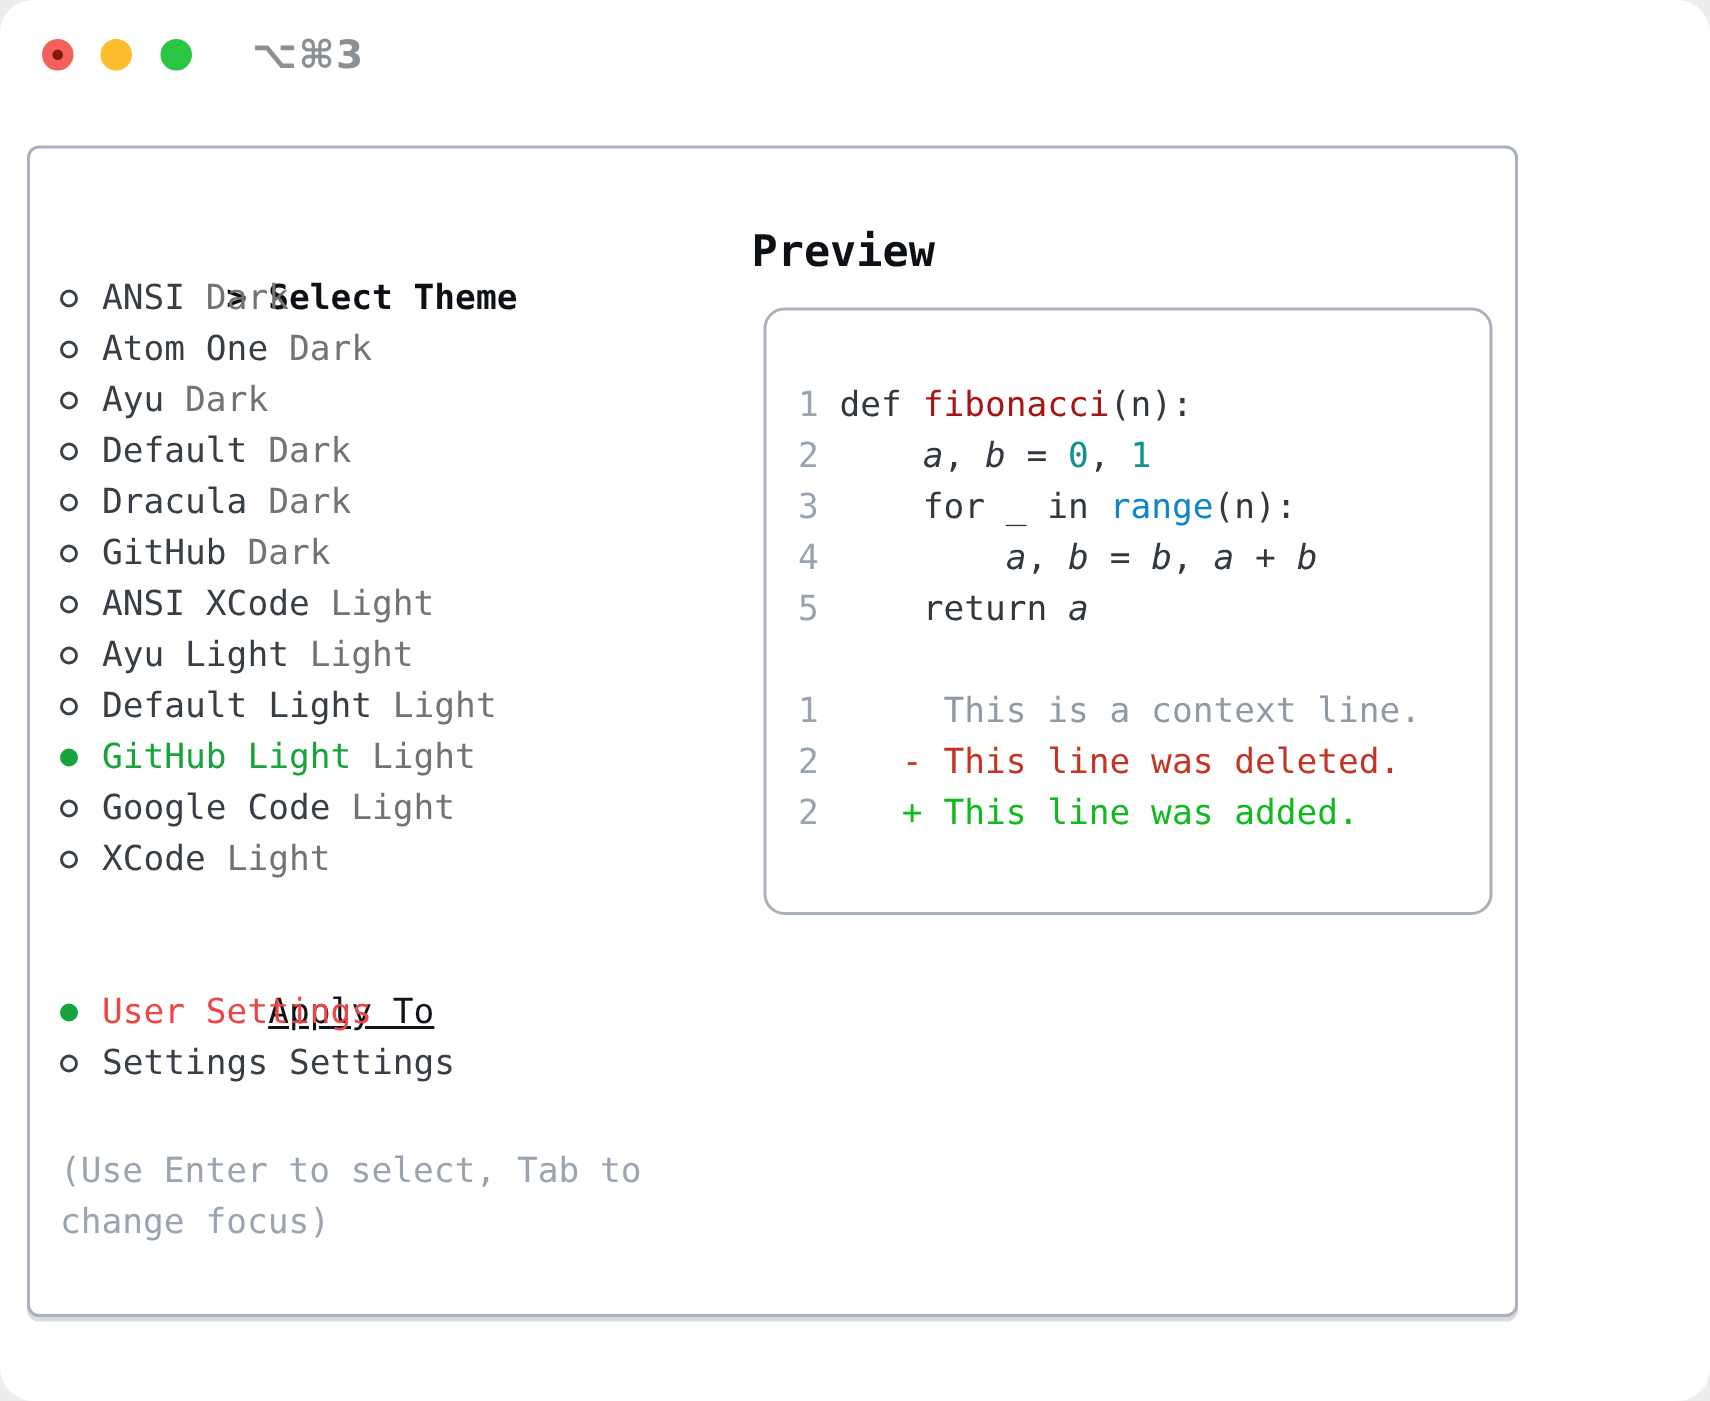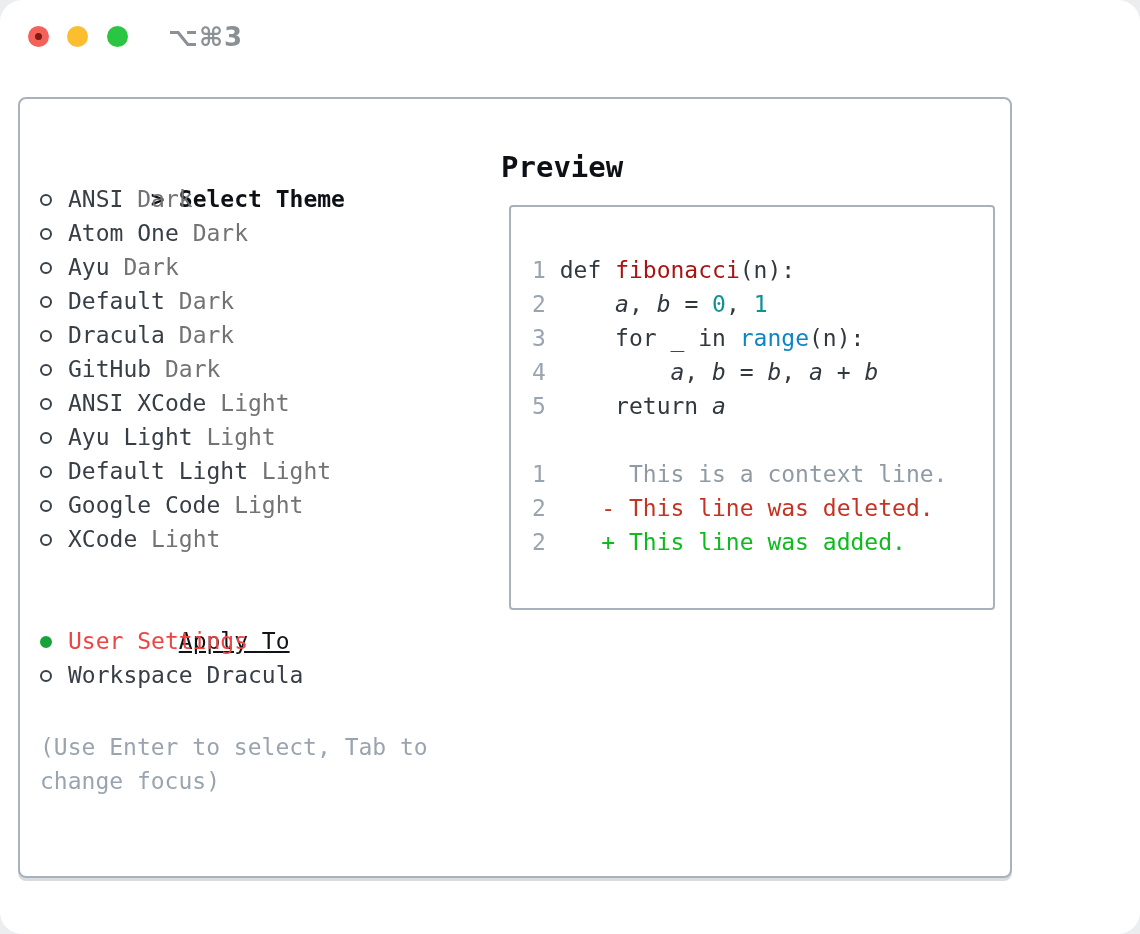--- a/index.html
+++ b/index.html
@@ -50,21 +50,21 @@
   .opt-name.sel { color:#ef4444; }
   .help { margin-top:4px; width:420px; color:#9aa4b0; white-space:normal; }
 
   
   .preview-label {
     position:absolute; left:481px; top:51px;
     font-size:29px; line-height:34px; font-weight:700; color:#0d1116;
   }
   .preview-box {
     position:absolute; left:489px; top:106px; width:486px; height:405px;
-    border:2px solid #a9b1ba; border-radius:4px; background:#ffffff;
+    border:2px solid #a9b1ba; border-radius:14px; background:#ffffff;
   }
   .code { padding:46px 0 0 21px; font-size:23px; line-height:34px; white-space:pre; color:#32383f; }
   .cl { height:34px; }
   .s-ln  { color:#9aa4b0; }
   .s-pl  { color:#32383f; }
   .s-kw  { color:#32383f; }
   .s-fn  { color:#a81414; }
   .s-nu  { color:#0f9292; }
   .s-bi  { color:#0c86c5; }
   .s-va  { color:#32383f; font-style:italic; }
@@ -96,33 +96,34 @@
       <div id="theme-list">
           <div class="row"><span class="mark"><span class="dot"></span></span><span class="theme-name">ANSI</span><span class="variant"> Dark</span></div>
           <div class="row"><span class="mark"><span class="dot"></span></span><span class="theme-name">Atom One</span><span class="variant"> Dark</span></div>
           <div class="row"><span class="mark"><span class="dot"></span></span><span class="theme-name">Ayu</span><span class="variant"> Dark</span></div>
           <div class="row"><span class="mark"><span class="dot"></span></span><span class="theme-name">Default</span><span class="variant"> Dark</span></div>
           <div class="row"><span class="mark"><span class="dot"></span></span><span class="theme-name">Dracula</span><span class="variant"> Dark</span></div>
           <div class="row"><span class="mark"><span class="dot"></span></span><span class="theme-name">GitHub</span><span class="variant"> Dark</span></div>
           <div class="row"><span class="mark"><span class="dot"></span></span><span class="theme-name">ANSI XCode</span><span class="variant"> Light</span></div>
           <div class="row"><span class="mark"><span class="dot"></span></span><span class="theme-name">Ayu Light</span><span class="variant"> Light</span></div>
           <div class="row"><span class="mark"><span class="dot"></span></span><span class="theme-name">Default Light</span><span class="variant"> Light</span></div>
+          <div class="row"><span class="mark"><span class="dot sel"></span></span><span class="theme-name sel">GitHub Light</span><span class="variant"> Light</span></div>
           <div class="row"><span class="mark"><span class="dot"></span></span><span class="theme-name">Google Code</span><span class="variant"> Light</span></div>
           <div class="row"><span class="mark"><span class="dot"></span></span><span class="theme-name">XCode</span><span class="variant"> Light</span></div>
         </div>
 
       <div class="spacer"></div>
 
       <div class="row">
         <span class="mark"></span><span class="apply-hdr">Apply To</span>
       </div>
 
       <div id="apply-list">
           <div class="row"><span class="mark"><span class="dot sel"></span></span><span class="opt-name sel">User Settings</span></div>
-          <div class="row"><span class="mark"><span class="dot"></span></span><span class="opt-name">Workspace Dracula</span></div>
+          <div class="row"><span class="mark"><span class="dot"></span></span><span class="opt-name">Settings Settings</span></div>
         </div>
 
       <div class="spacer"></div>
 
       <div class="help">(Use Enter to select, Tab to change focus)</div>
     </div>
 
     <div class="preview-label">Preview</div>
 
     <div class="preview-box">

